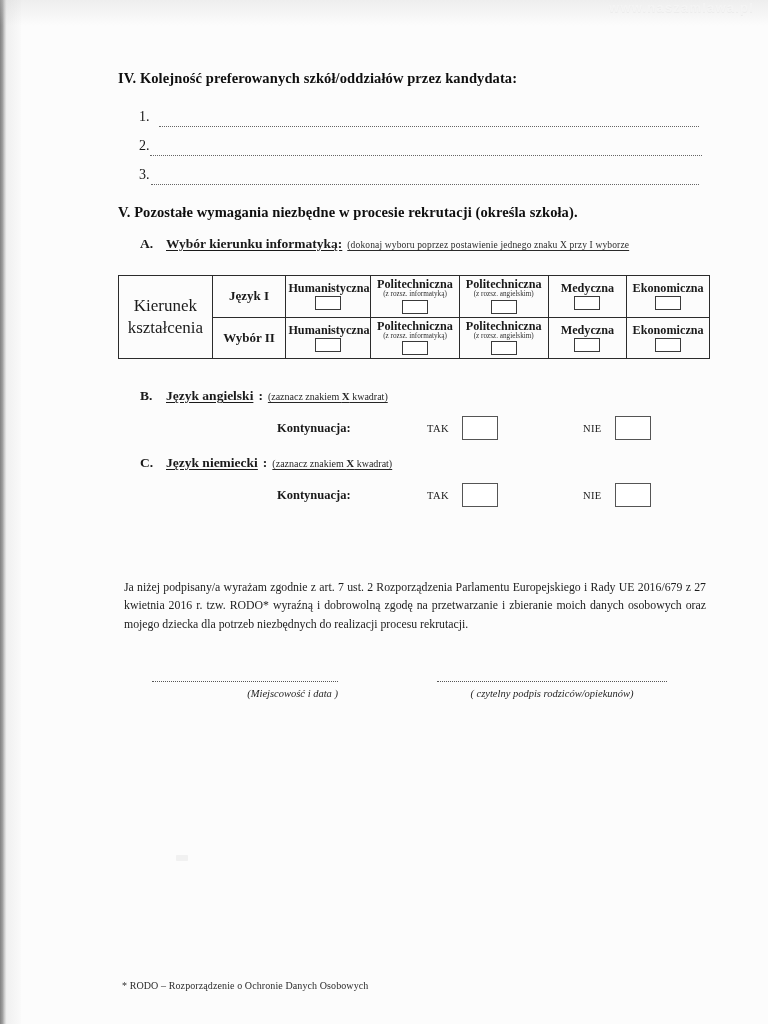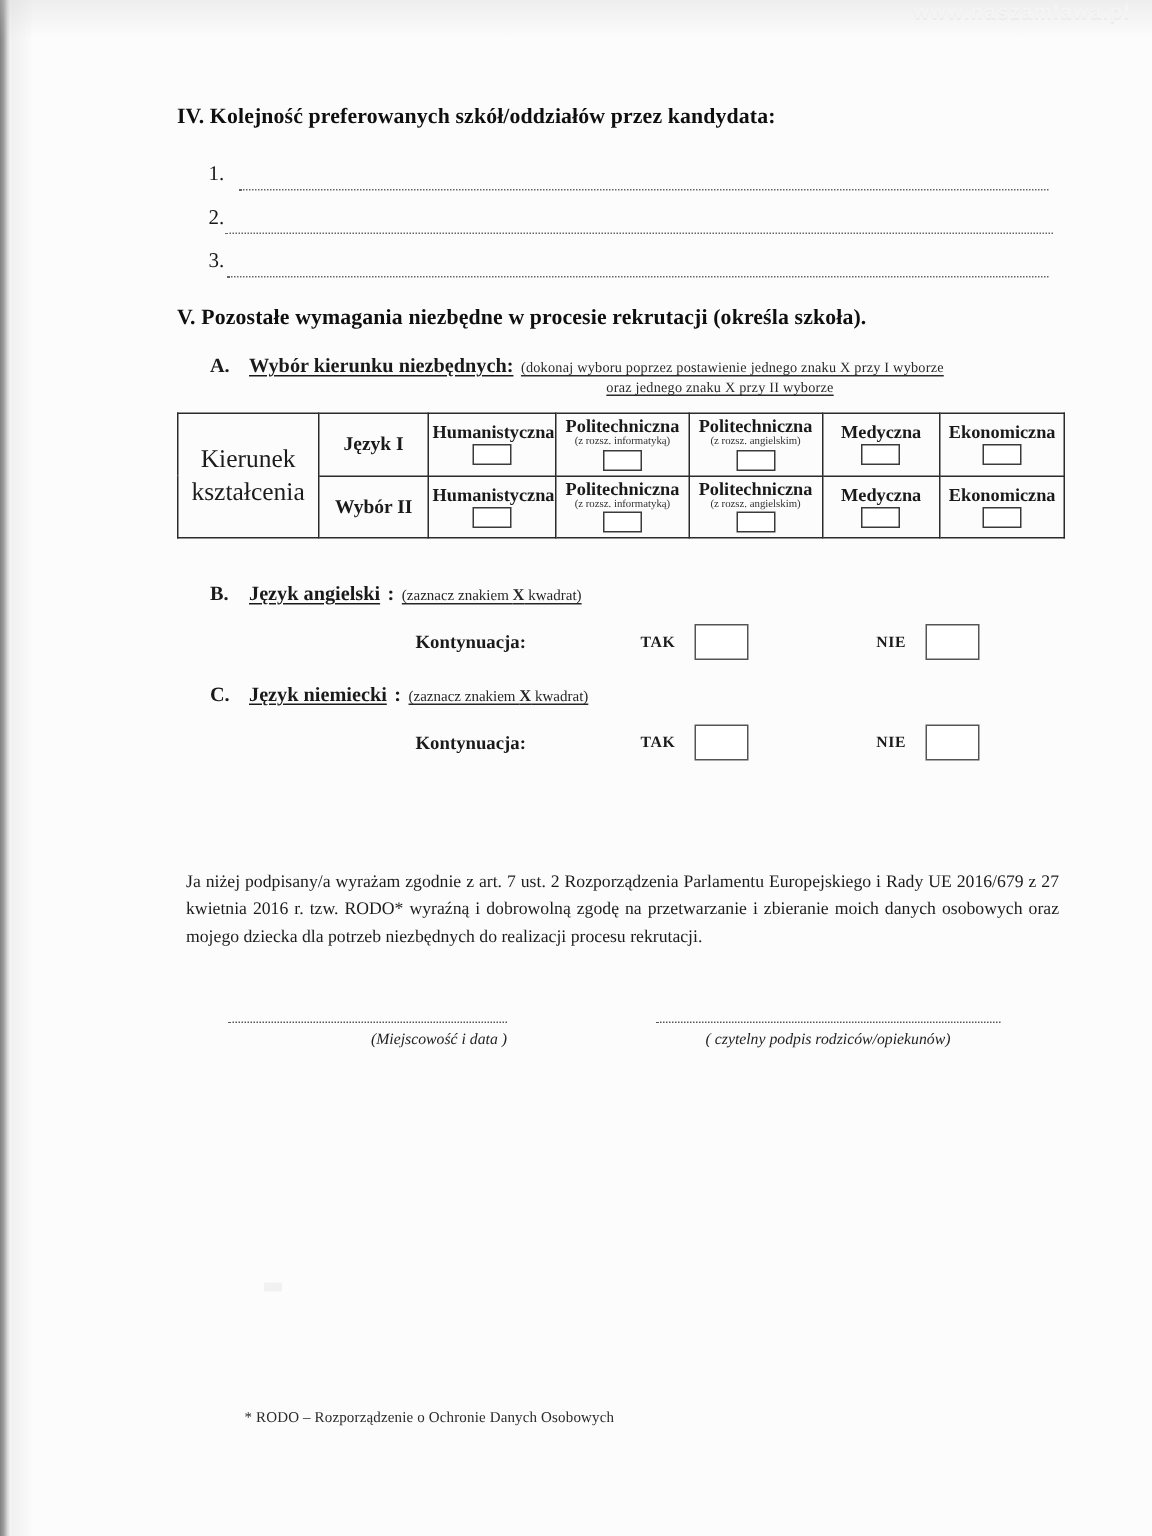--- a/index.html
+++ b/index.html
@@ -182,21 +182,21 @@
     color: #262626;
   }
   .lang-note b { font-size: 11px; }
   .lang-row {
     display: flex;
     align-items: center;
     margin-top: 12px;
     padding-left: 137px;
   }
   .kont-label { font-weight: 700; font-size: 12.5px; width: 150px; }
-  .yn-label { font-weight: 700; font-size: 10.5px; letter-spacing: .4px; }
+  .yn-label { font-weight: 400; font-size: 10.5px; letter-spacing: .4px; }
   .yn-box {
     width: 36px; height: 24px;
     border: 1.2px solid #555;
     background: #fff;
     margin-left: 13px;
   }
   .gap-nie { width: 85px; }
 
   
   #decl-title {
@@ -230,25 +230,24 @@
   
   .artifact {
     position: absolute; left: 176px; top: 855px;
     width: 12px; height: 6px;
     background: #f1f1f1;
     border-radius: 1px;
   }
 
   
   #footnote {
-    position: absolute; left: 122px; top: 940px;
+    position: absolute; left: 122px; top: 980px;
     font-size: 10px;
     color: #2b2b2b;
     letter-spacing: .1px;
-    margin-left: 41px;
   }
 </style>
 </head>
 <body>
 
 <div class="page">
   <div class="scan-edge-left"></div>
   <div class="scan-edge-left2"></div>
   <div class="scan-shadow-top"></div>
 </div>
@@ -274,24 +273,23 @@
       <span class="pref-num">3.</span>
       <span class="dotline"></span>
     </div>
   </div>
 
   <div class="sec-heading" id="h-v">V. Pozostałe wymagania niezbędne w procesie rekrutacji (określa szkoła).</div>
 
   <div class="sub-a">
     <div class="sub-a-line1">
       <span class="sub-a-letter">A.</span>
-      <span class="sub-a-title">Wybór kierunku niezbędnych:</span>
+      <span class="sub-a-title">Wybór kierunku informatyką:</span>
       <span class="sub-a-note">(dokonaj wyboru poprzez postawienie jednego znaku X przy I wyborze</span>
     </div>
-    <div class="sub-a-note2">oraz  jednego znaku X przy II wyborze</div>
   </div>
 
   <table class="kier-table">
     <tbody>
       <tr>
         <td class="col-label cell-label" rowspan="2">Kierunek kształcenia</td>
         <td class="col-choice cell-choice">Język I</td>
 
         <td class="col-hum">
           <span class="cell-name">Humanistyczna</span>

